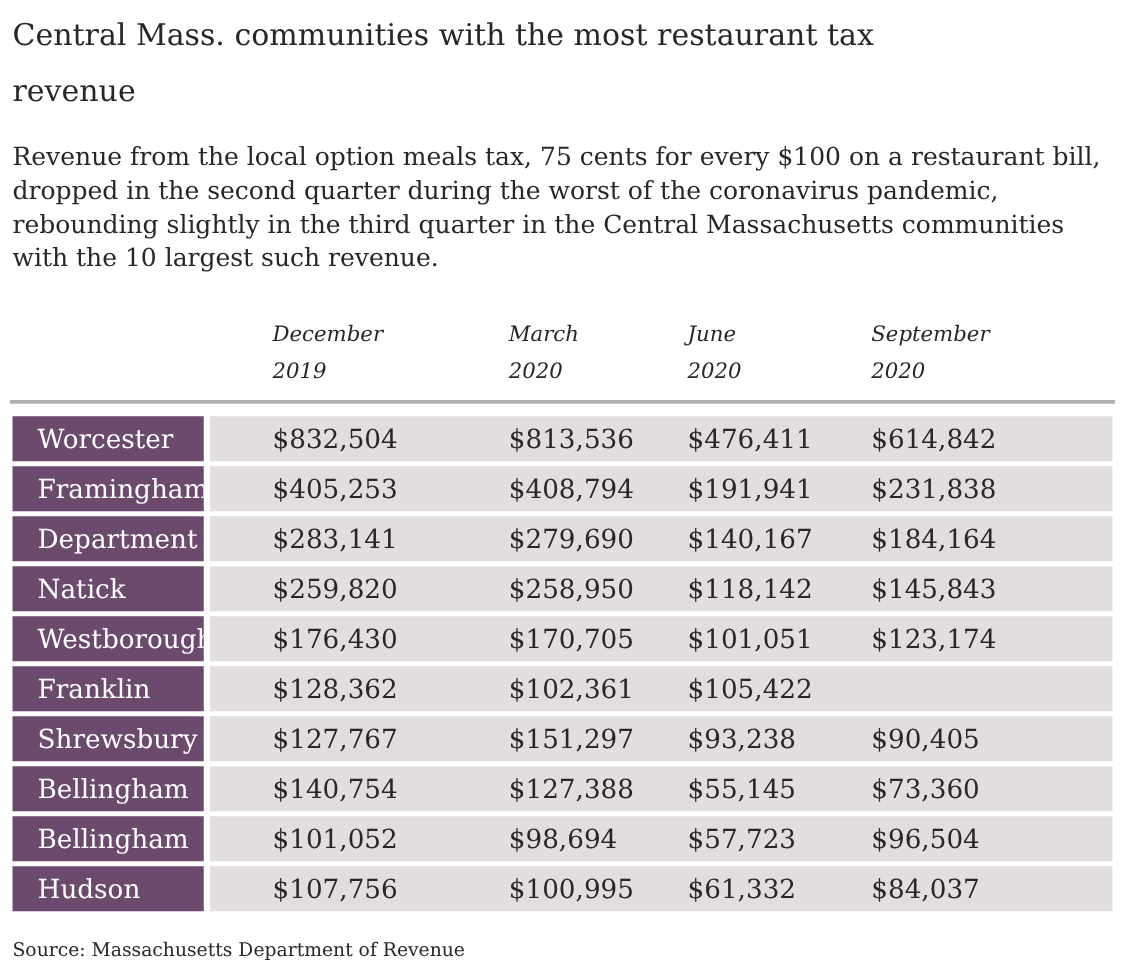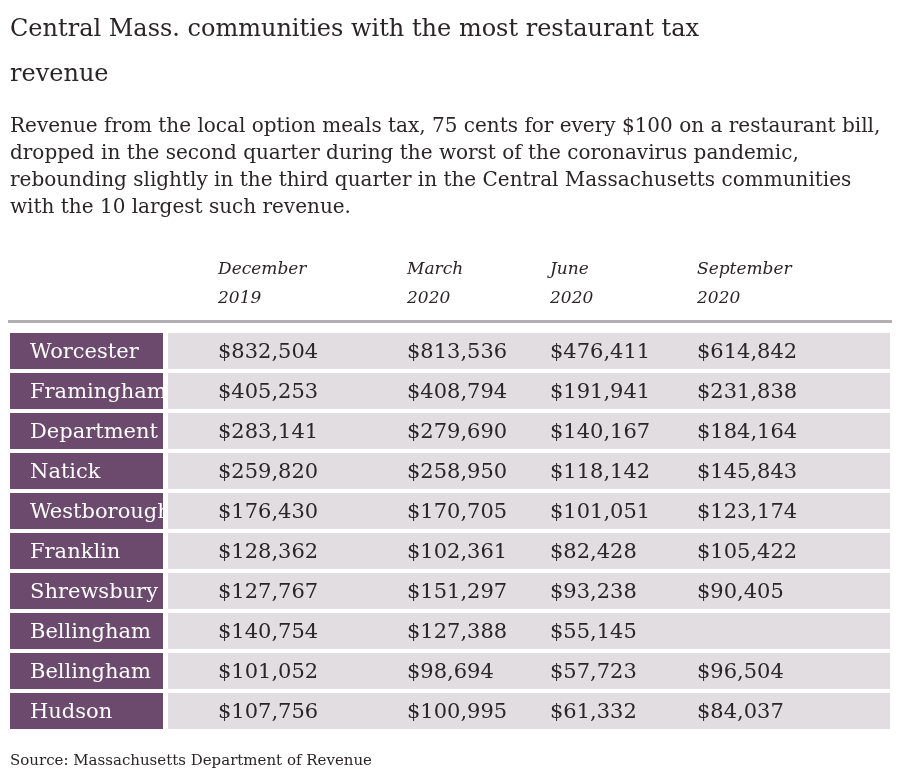--- a/index.html
+++ b/index.html
@@ -187,41 +187,41 @@
         <div class="val">$101,051</div>
         <div class="val">$123,174</div>
       </div>
     </div>
 
     <div class="row">
       <div class="row-label">Franklin</div>
       <div class="row-values">
         <div class="val">$128,362</div>
         <div class="val">$102,361</div>
-        <div class="val">$82,428</div>
         <div class="val">$105,422</div>
       </div>
     </div>
 
     <div class="row">
       <div class="row-label">Shrewsbury</div>
       <div class="row-values">
         <div class="val">$127,767</div>
         <div class="val">$151,297</div>
         <div class="val">$93,238</div>
         <div class="val">$90,405</div>
       </div>
     </div>
 
     <div class="row">
       <div class="row-label">Bellingham</div>
       <div class="row-values">
         <div class="val">$140,754</div>
         <div class="val">$127,388</div>
         <div class="val">$55,145</div>
+        <div class="val">$73,360</div>
       </div>
     </div>
 
     <div class="row">
       <div class="row-label">Bellingham</div>
       <div class="row-values">
         <div class="val">$101,052</div>
         <div class="val">$98,694</div>
         <div class="val">$57,723</div>
         <div class="val">$96,504</div>

